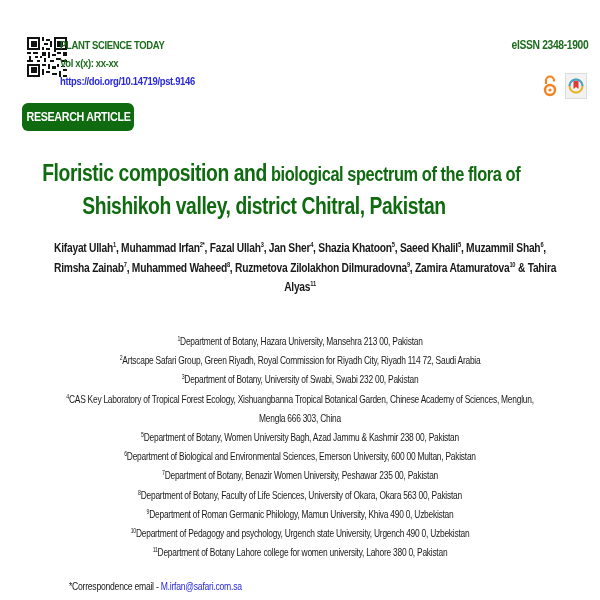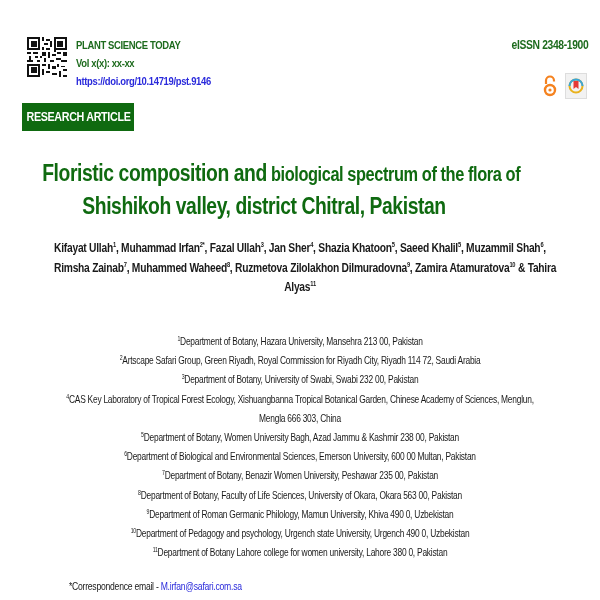--- a/index.html
+++ b/index.html
@@ -16,21 +16,21 @@
       color: #111111;
     }
     .abs { position: absolute; }
 
     
     .qr {
       left: 27px; top: 37px;
       width: 40px; height: 40px;
     }
     .journal-block {
-      left: 76px; top: 36px;
+      left: 60px; top: 36px;
       line-height: 18px;
     }
     .journal-name {
       font-size: 11px;
       font-weight: bold;
       color: #1d6b1d;
       letter-spacing: -0.4px;
       display: block;
       transform: scaleX(0.86);
       transform-origin: left center;
@@ -85,20 +85,21 @@
       left: 22px; top: 103px;
       width: 112px; height: 28px;
       background: #0f6a10;
       color: #ffffff;
       font-weight: bold;
       font-size: 12.5px;
       display: flex;
       align-items: center;
       justify-content: center;
       letter-spacing: -0.4px;
+      border-radius: 6px;
     }
     .badge span {
       display: inline-block;
       transform: scaleX(0.86);
       white-space: nowrap;
     }
 
     
     .title {
       left: 0; top: 158px;

